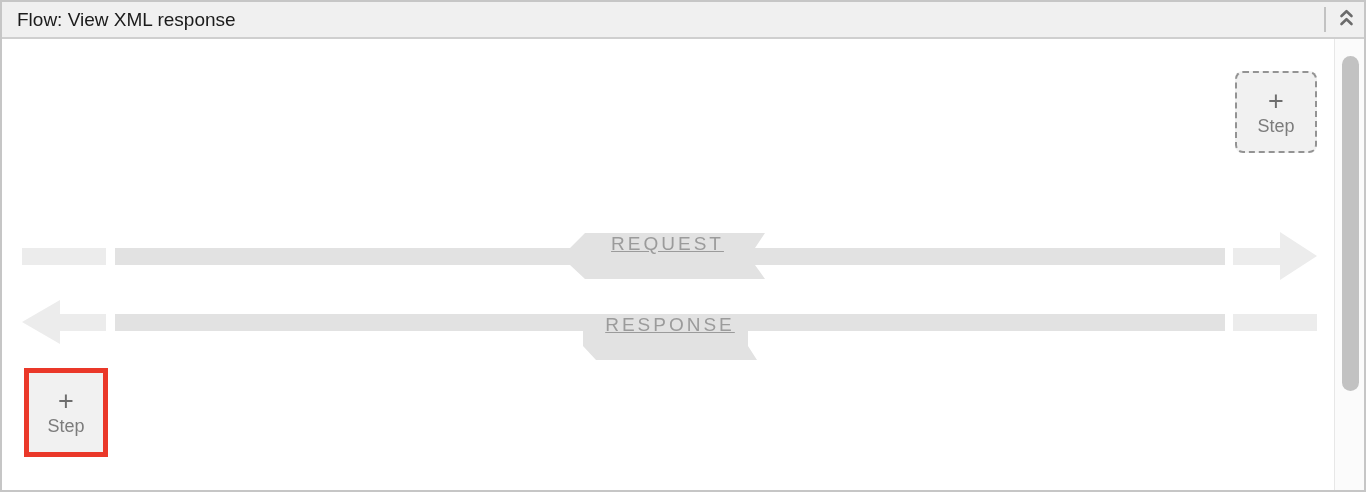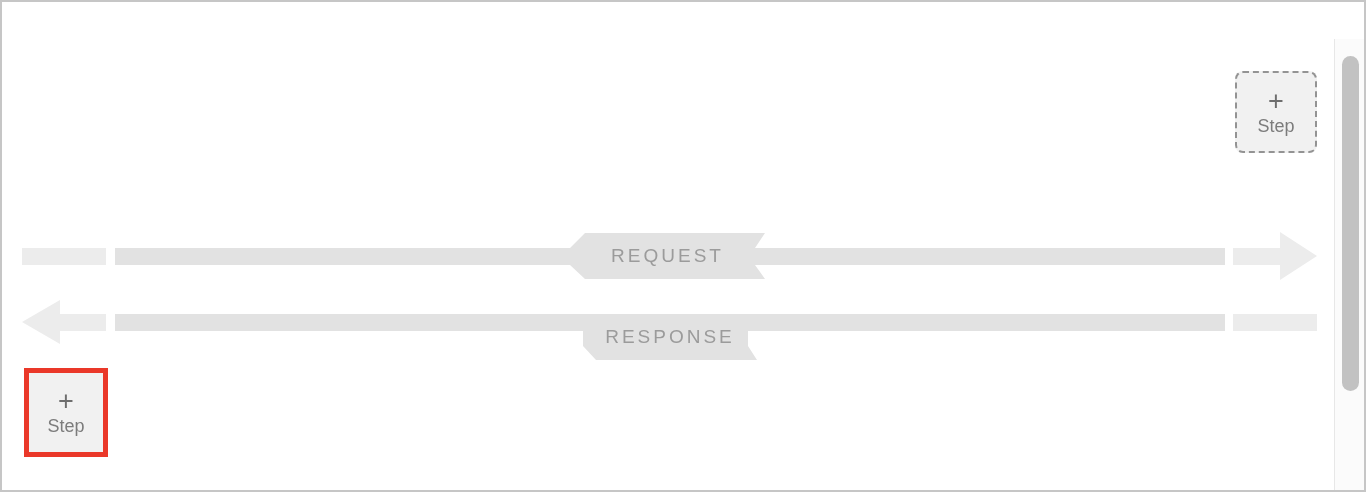--- a/index.html
+++ b/index.html
@@ -34,22 +34,22 @@
   .collapse-btn{
     position:absolute;left:1330px;top:0;width:28px;height:35px;
     display:flex;align-items:center;justify-content:center;
     cursor:pointer;background:transparent;border:none;padding:0;
   }
   
   .seg{position:absolute;background:var(--flow-light,#ececec);}
   .bar{position:absolute;background:var(--flow-bar,#e2e2e2);}
   .banner{
     position:absolute;background:var(--flow-bar,#e2e2e2);
-    display:flex;align-items:center;justify-content:center;
-    font-size:19px;letter-spacing:3px;color:var(--banner-text,#9b9b9b);
+    display:flex;justify-content:center;
+    font-size:19px;letter-spacing:3px;color:var(--banner-text,#9b9b9b);text-decoration:underline;
   }
   .banner-request{
     left:570px;top:233px;width:195px;height:46px;
     clip-path:polygon(15px 0,195px 0,185px 15px,185px 32px,195px 46px,15px 46px,0 32px,0 15px);
   }
   .banner-response{
     left:583px;top:314px;width:174px;height:46px;
     clip-path:polygon(13px 0,174px 0,165px 15px,165px 32px,174px 46px,13px 46px,0 32px,0 15px);
   }
   .arrowhead-right{
@@ -95,20 +95,32 @@
     border-radius:9px;background:var(--scrollbar-thumb,#c2c2c2);
     cursor:pointer;
   }
 </style>
 </head>
 <body>
 
 <div class="window">
   <div class="window-border"></div>
 
+  <div class="header">
+    <span class="header-title">Flow: View XML response</span>
+    <div class="header-divider"></div>
+    <button class="collapse-btn">
+      <span>
+        <svg width="15" height="20" viewBox="0 0 15 20">
+          <path d="M2.5 8 L7.5 3.2 L12.5 8" stroke="#6b6b6b" stroke-width="2.6" fill="none" stroke-linecap="round" stroke-linejoin="round"></path>
+          <path d="M2.5 16 L7.5 11.2 L12.5 16" stroke="#6b6b6b" stroke-width="2.6" fill="none" stroke-linecap="round" stroke-linejoin="round"></path>
+        </svg>
+      </span>
+    </button>
+  </div>
 
   <div>
 
     <div class="seg" style="left:22px;top:248px;width:84px;height:17px;"></div>
     <div class="bar" style="left:115px;top:248px;width:1110px;height:17px;"></div>
     <div class="banner banner-request">
       <span>REQUEST</span>
     </div>
     <div class="seg" style="left:1233px;top:248px;width:48px;height:17px;"></div>
     <div class="arrowhead-right"></div>

